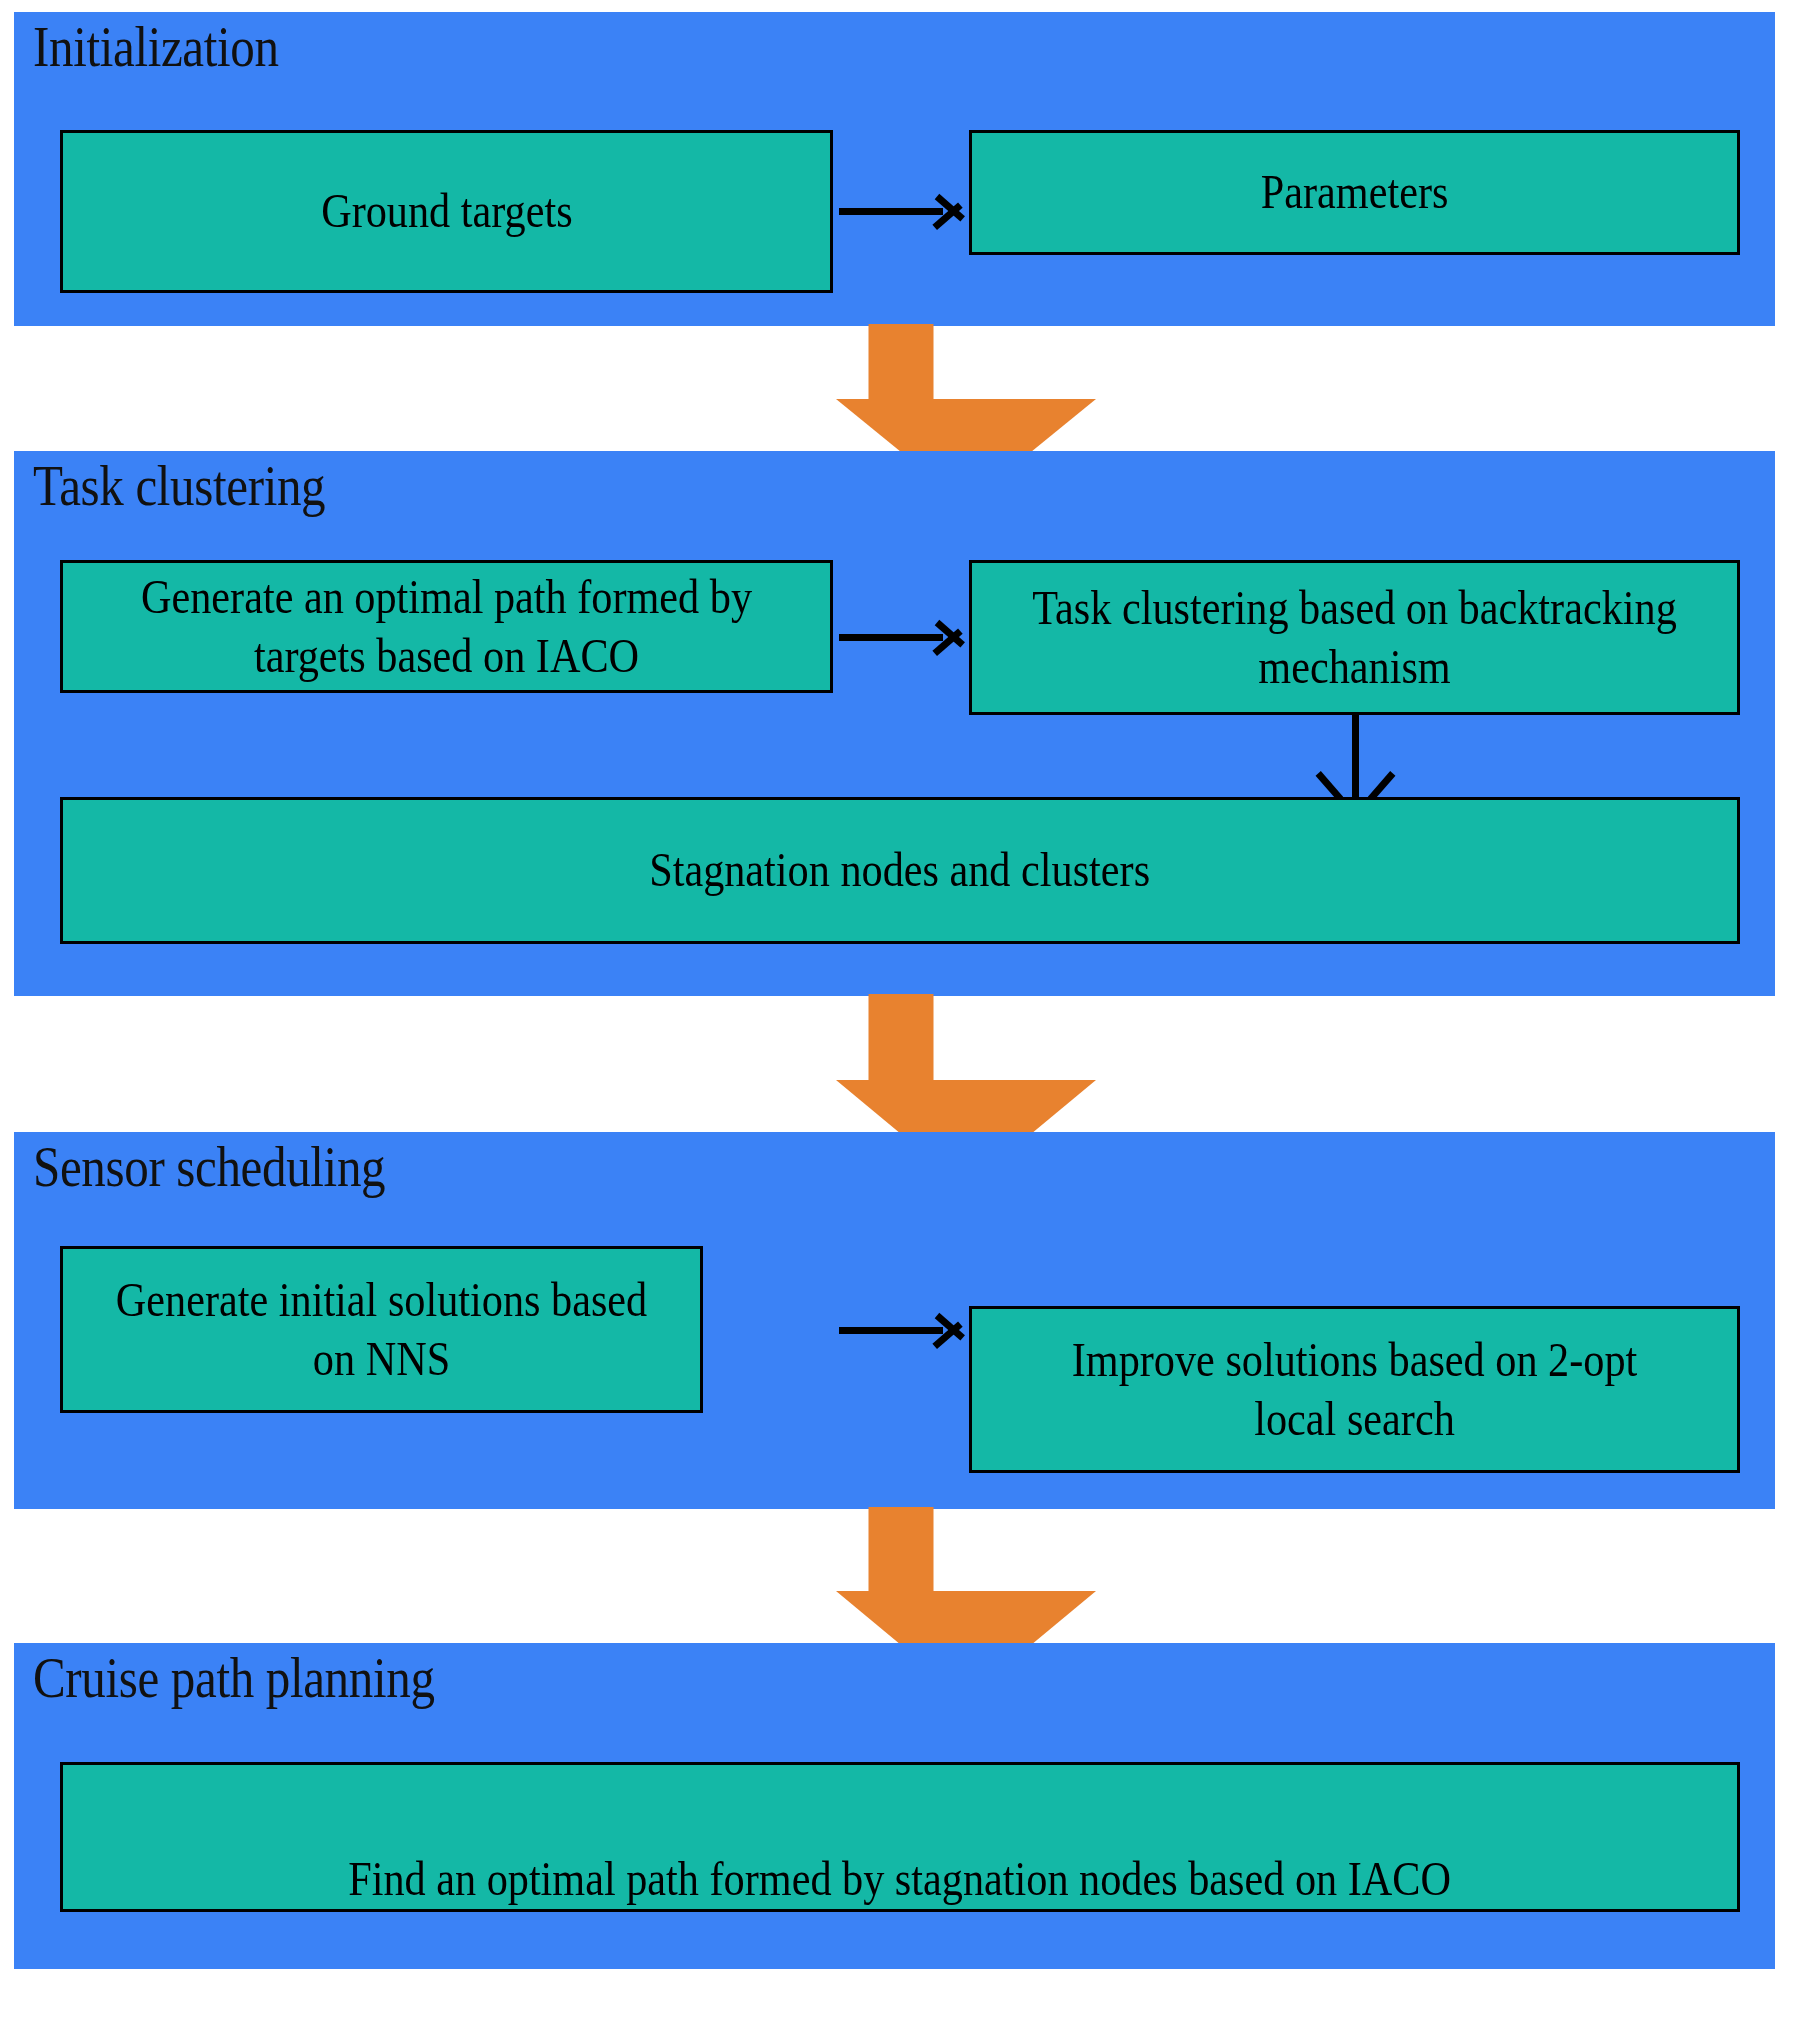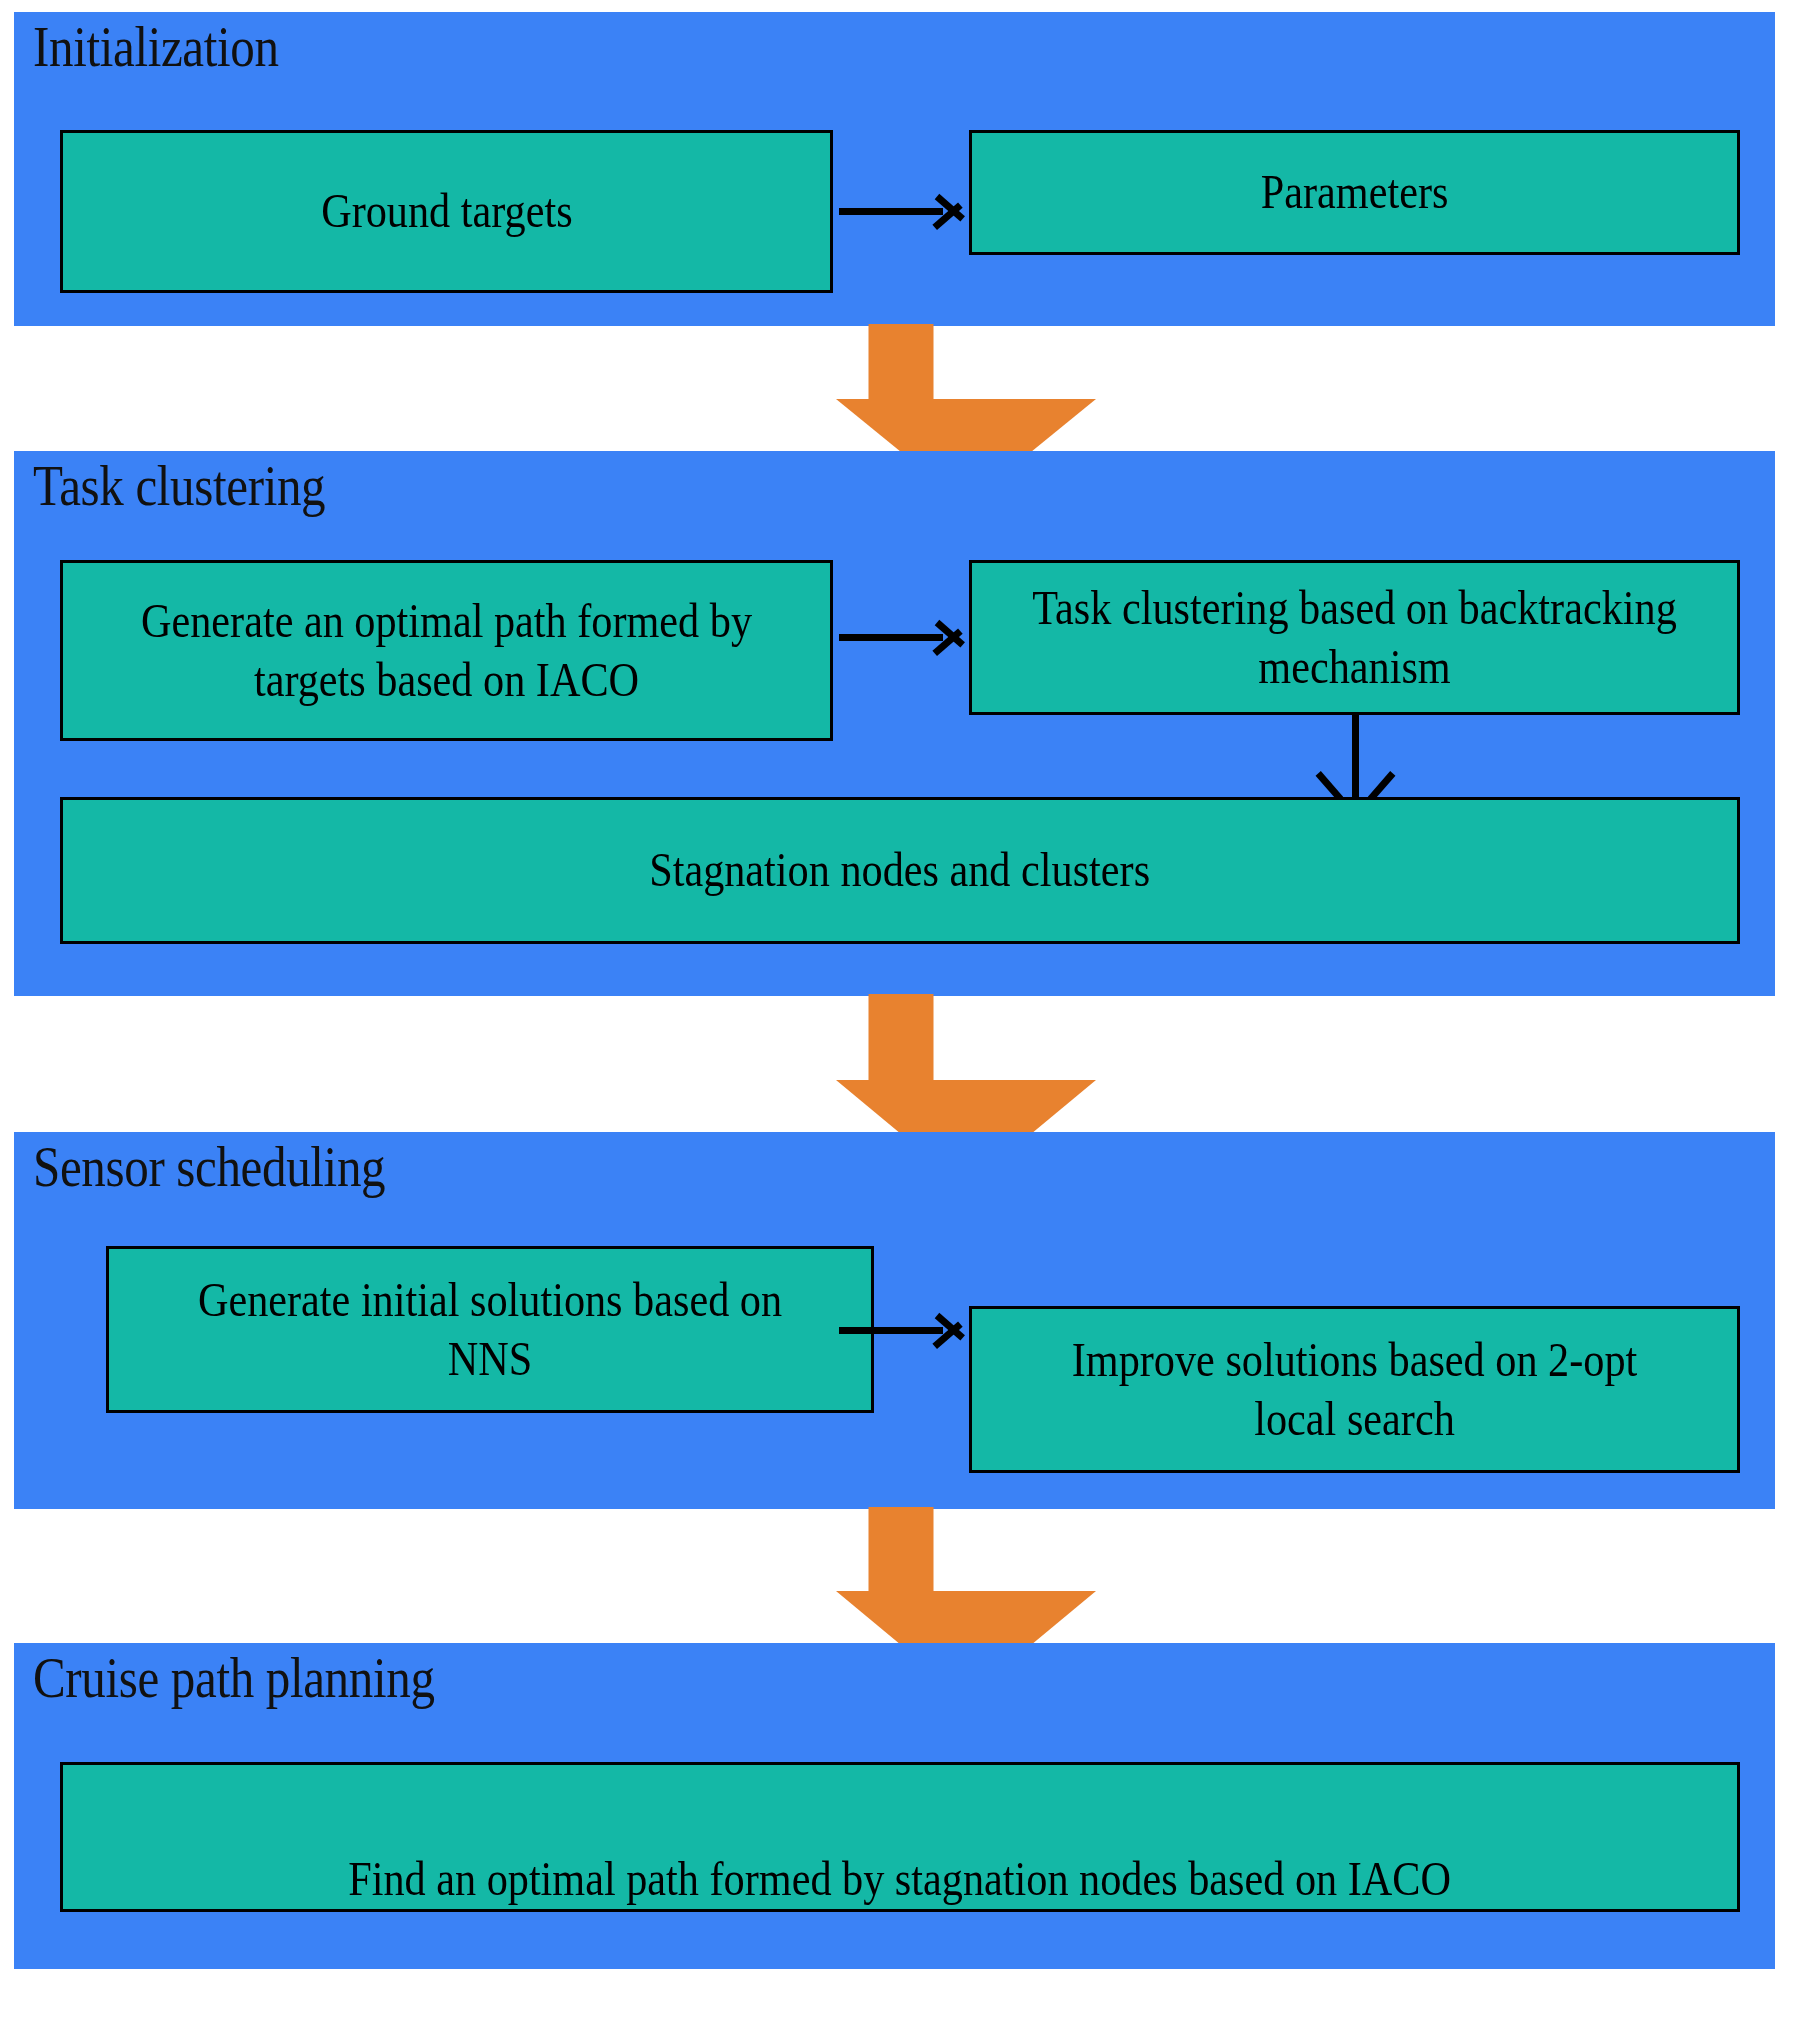--- a/index.html
+++ b/index.html
@@ -68,21 +68,21 @@
 
 <div class="orange-arrow" style="left:836px;top:324px;width:130px;height:128px;">
   <div class="stem" style="height:78px;"></div>
   <div class="tip" style="border-top:53px solid #e8822f;"></div>
 </div>
 
 <div class="panel" style="top:451px;height:545px;">
   <div class="panel-title">Task clustering</div>
 </div>
 
-<div class="box" style="left:60px;top:560px;width:773px;height:181px;">
+<div class="box" style="left:60px;top:560px;width:773px;height:133px;">
   <span class="box-text">Generate an optimal path formed by targets based on IACO</span>
 </div>
 
 <div class="h-arrow" style="left:839px;top:614px;width:127px;">
   <div class="shaft" style="width:104px;"></div>
   <div class="head" style="left:98px;"></div>
 </div>
 
 <div class="box" style="left:969px;top:560px;width:771px;height:155px;justify-content:flex-end;">
   <span class="box-text">Task clustering based on backtracking mechanism</span>
@@ -99,21 +99,21 @@
 
 <div class="orange-arrow" style="left:836px;top:994px;width:130px;height:140px;">
   <div class="stem" style="height:87px;"></div>
   <div class="tip" style="border-top:54px solid #e8822f;"></div>
 </div>
 
 <div class="panel" style="top:1132px;height:377px;">
   <div class="panel-title">Sensor scheduling</div>
 </div>
 
-<div class="box" style="left:60px;top:1246px;width:768px;height:167px;margin-left:46px;">
+<div class="box" style="left:60px;top:1246px;width:643px;height:167px;">
   <span class="box-text">Generate initial solutions based on NNS</span>
 </div>
 
 <div class="h-arrow" style="left:839px;top:1307px;width:127px;">
   <div class="shaft" style="width:104px;"></div>
   <div class="head" style="left:98px;"></div>
 </div>
 
 <div class="box" style="left:969px;top:1306px;width:771px;height:167px;">
   <span class="box-text">Improve solutions based on 2-opt local search</span>

